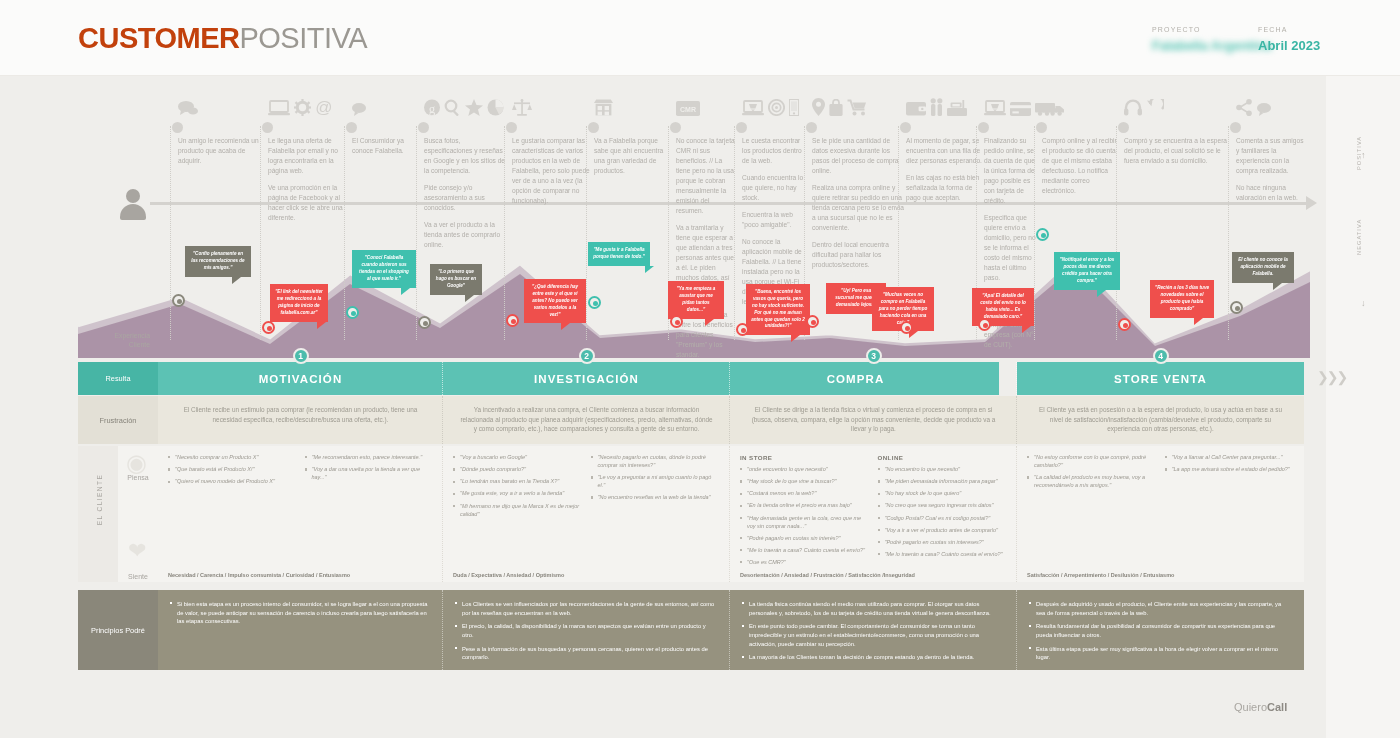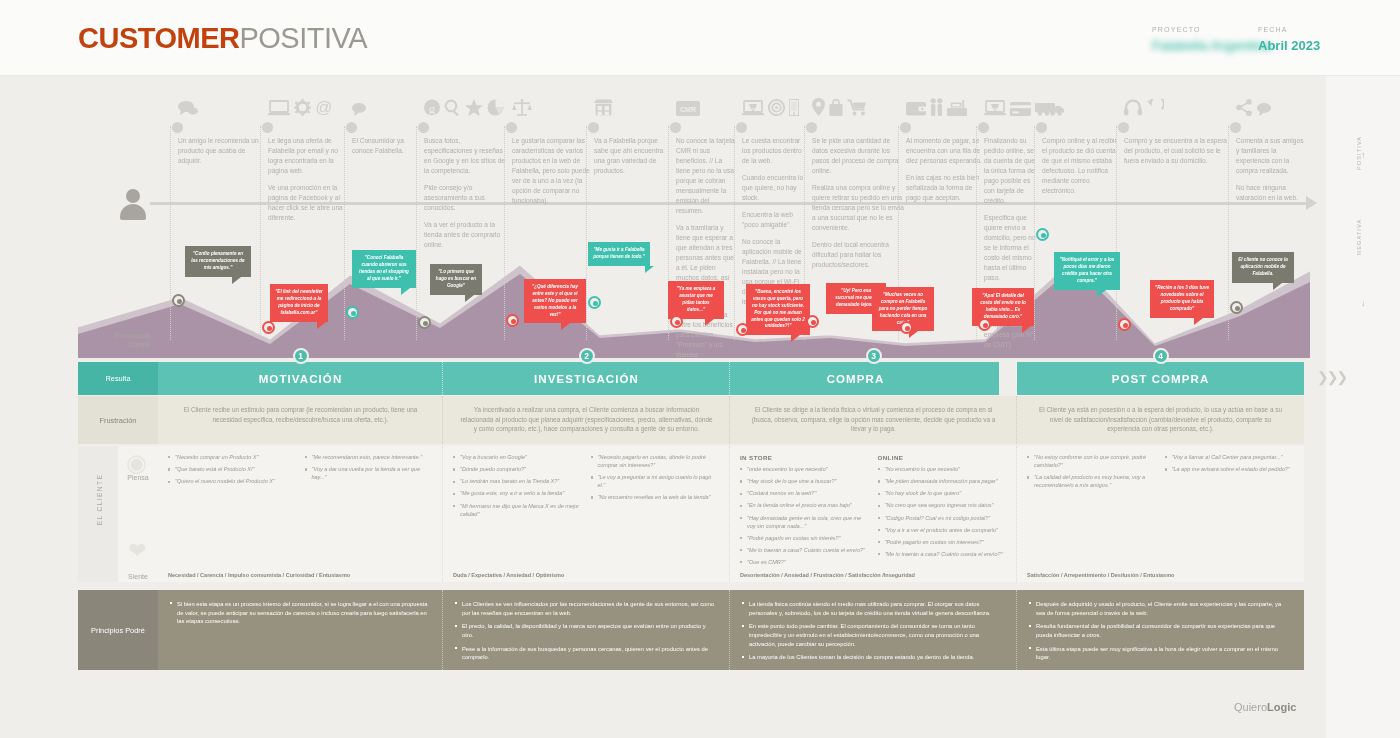--- a/index.html
+++ b/index.html
@@ -296,21 +296,21 @@
       </div>
     </div>
     <div class="siente-cell" style="left: 730px; width: 287px;">Desorientación / Ansiedad / Frustración / Satisfacción /Inseguridad</div>
     <div class="prin-cell" style="left: 730px; width: 287px;">
       <ul class="prin-list">
         <li>La tienda fisica continúa siendo el medio mas utilizado para comprar. El otorgar sus datos personales y, sobretodo, los de su tarjeta de crédito una tienda virtual le genera desconfianza.</li>
         <li>En este punto todo puede cambiar. El comportamiento del consumidor se torna un tanto impredecible y un estimulo en el establecimiento/ecommerce, como una promoción o una activación, puede cambiar su percepción.</li>
         <li>La mayoria de los Clientes toman la decisión de compra estando ya dentro de la tienda.</li>
       </ul>
     </div>
-    <div class="etapa-cell" style="left: 1017px; width: 287px;">POST COMPRA</div>
+    <div class="etapa-cell" style="left: 1017px; width: 287px;">STORE VENTA</div>
     <div class="etapa-num" style="left: 1152.5px;">4</div>
     <div class="etapa-sep" style="left: 1016px;"></div>
     <div class="desc-sep" style="left: 1016px;"></div>
     <div class="piensa-sep" style="left: 1016px;"></div>
     <div class="prin-sep" style="left: 1016px;"></div>
     <div class="desc-cell" style="left: 1017px; width: 287px;">El Cliente ya está en posesión o a la espera del producto, lo usa y actúa en base a su nivel de satisfacción/insatisfacción (cambia/devuelve el producto, comparte su experiencia con otras personas, etc.).</div>
     <div class="piensa-cell" style="left: 1017px; width: 287px;">
       <div class="piensa-cols">
         <div class="piensa-col">
           <ul class="bullets">
@@ -613,14 +613,14 @@
     <div class="node red" style="left: 978px; top: 318px;"></div>
     <div class="bub down teal" style="left: 1054px; top: 252px; width: 66px;">"Notifiqué el error y a los pocos días me dieron crédito para hacer otra compra."</div>
     <div class="node teal" style="left: 1036px; top: 228px;"></div>
     <div class="bub down red" style="left: 1150px; top: 280px; width: 64px;">"Recién a los 3 días tuve novedades sobre el producto que había comprado"</div>
     <div class="node red" style="left: 1118px; top: 318px;"></div>
     <div class="bub down grey" style="left: 1232px; top: 252px; width: 62px;">El cliente no conoce la aplicación mobile de Falabella.</div>
     <div class="node grey" style="left: 1230px; top: 301px;"></div>
   </div>
 
 <div class="footer-logo">
-  <span>Quiero</span><b>Logic</b>
+  <span>Quiero</span><b>Call</b>
 </div>
 
 </body></html>

